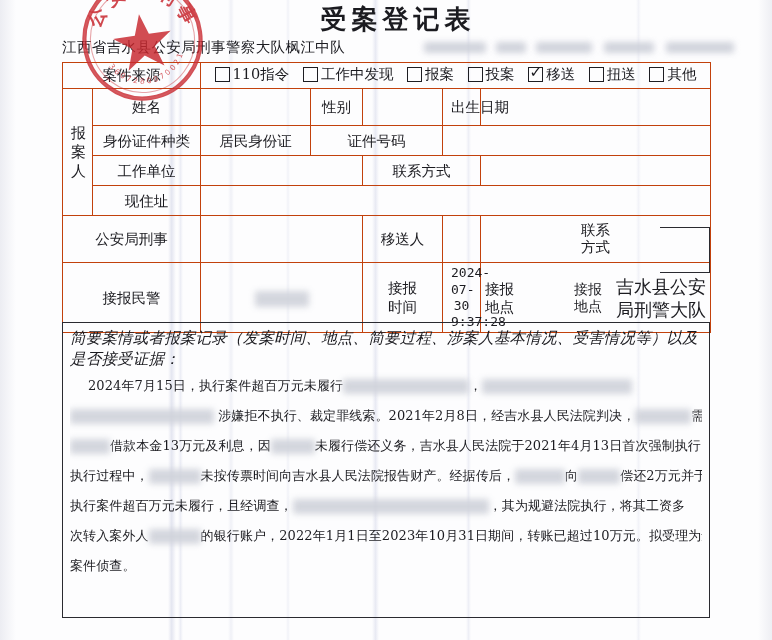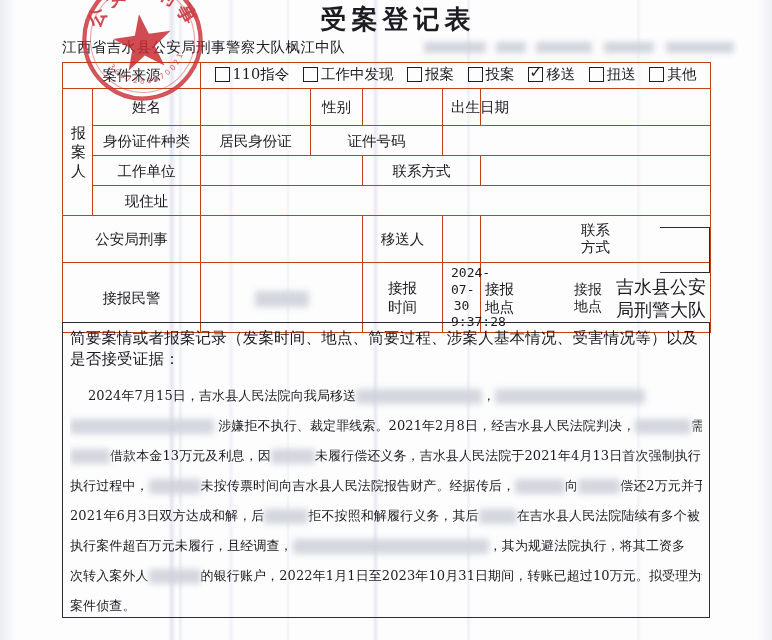--- a/index.html
+++ b/index.html
@@ -164,21 +164,22 @@
     height: 296px;
     border: 1px solid #2a2a30;
     box-sizing: border-box;
     padding: 5px 7px 0 7px;
     background: transparent;
   }
   #narrative-heading {
     font-size: 15.5px;
     line-height: 1.38;
     letter-spacing: .2px;
-    margin-bottom: 10px;
+    margin-bottom: 0;
+    font-style: italic;
   }
   .n-line {
     font-size: 13px;
     line-height: 30px;
     height: 30px;
     white-space: nowrap;
     letter-spacing: .1px;
     overflow: hidden;
   }
   .n-line.indent { padding-left: 18px; }
@@ -339,24 +340,23 @@
   <div style="position:absolute;left:565px;top:273px;width:46px;height:50px;box-sizing:border-box;display:flex;align-items:center;justify-content:center;font-size:14px;line-height:1.25">
     <span style="display:inline-block;width:2em;text-align:center">接报地点</span>
   </div>
   <div style="position:absolute;left:612px;top:274px;width:96px;height:48px;display:flex;align-items:center;padding-left:4px;font-size:18px;line-height:1.3;box-sizing:border-box">
     <span>吉水县公安局刑警大队</span>
   </div>
 
   <div id="narrative-box">
     <div id="narrative-heading">简要案情或者报案记录（发案时间、地点、简要过程、涉案人基本情况、受害情况等）以及是否接受证据：</div>
     <div id="narrative-body">
-        <div class="n-line indent"><span>2024年7月15日，吉水县人民法院向我局移送</span><span class="redact" style="width: 126px; height: 15px;"></span><span>，</span><span class="redact" style="width: 150px; height: 15px;"></span></div>
+        <div class="n-line indent"><span>2024年7月15日，执行案件超百万元未履行</span><span class="redact" style="width: 126px; height: 15px;"></span><span>，</span><span class="redact" style="width: 150px; height: 15px;"></span></div>
         <div class="n-line"><span class="redact" style="width: 144px; height: 15px;"></span><span>  涉嫌拒不执行、裁定罪线索。2021年2月8日，经吉水县人民法院判决，</span><span class="redact" style="width: 56px; height: 15px;"></span><span>需偿还</span></div>
         <div class="n-line"><span class="redact" style="width: 40px; height: 15px;"></span><span>借款本金13万元及利息，因</span><span class="redact" style="width: 44px; height: 15px;"></span><span>未履行偿还义务，吉水县人民法院于2021年4月13日首次强制执行。</span></div>
         <div class="n-line"><span>执行过程中，</span><span class="redact" style="width: 52px; height: 15px;"></span><span>未按传票时间向吉水县人民法院报告财产。经据传后，</span><span class="redact" style="width: 50px; height: 15px;"></span><span>向</span><span class="redact" style="width: 42px; height: 15px;"></span><span>偿还2万元并于</span></div>
-        <div class="n-line"><span>2021年6月3日双方达成和解，后</span><span class="redact" style="width: 44px; height: 15px;"></span><span>拒不按照和解履行义务，其后</span><span class="redact" style="width: 38px; height: 15px;"></span><span>在吉水县人民法院陆续有多个被</span></div>
         <div class="n-line"><span>执行案件超百万元未履行，且经调查，</span><span class="redact" style="width: 196px; height: 15px;"></span><span>，其为规避法院执行，将其工资多</span></div>
         <div class="n-line"><span>次转入案外人</span><span class="redact" style="width: 52px; height: 15px;"></span><span>的银行账户，2022年1月1日至2023年10月31日期间，转账已超过10万元。拟受理为刑事</span></div>
         <div class="n-line"><span>案件侦查。</span></div>
       </div>
   </div>
 
 </div>
 
 </body></html>

